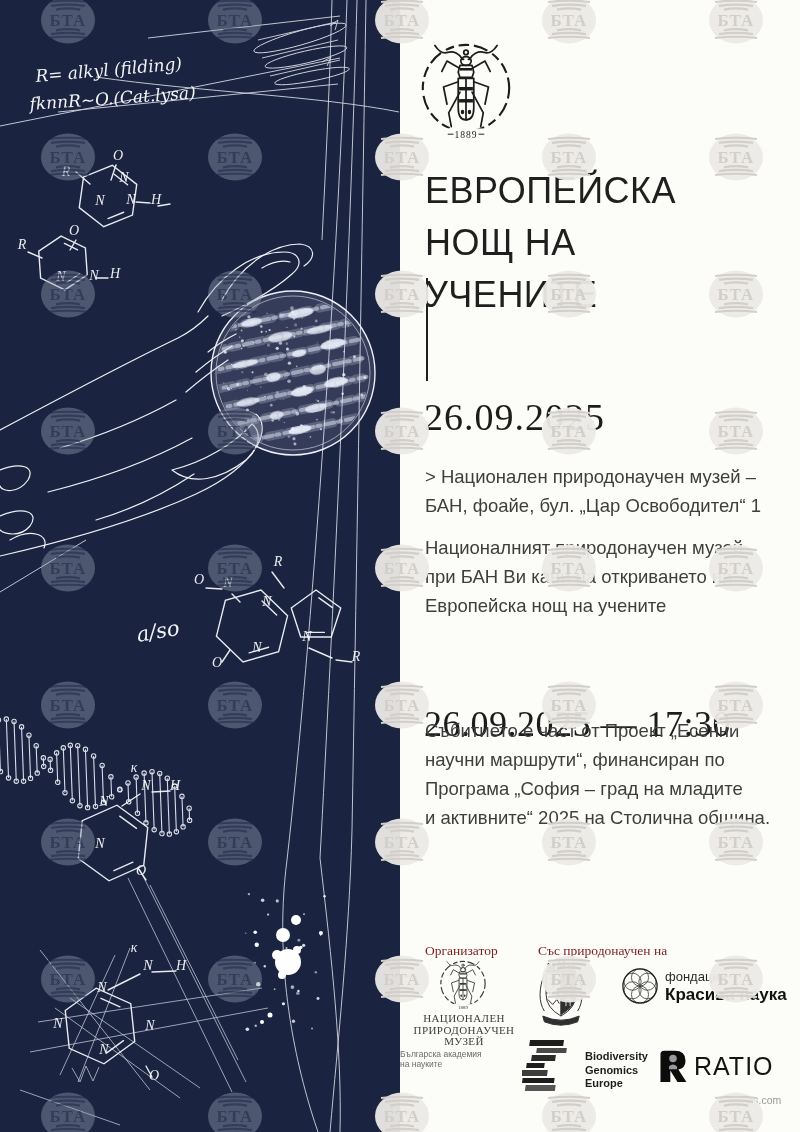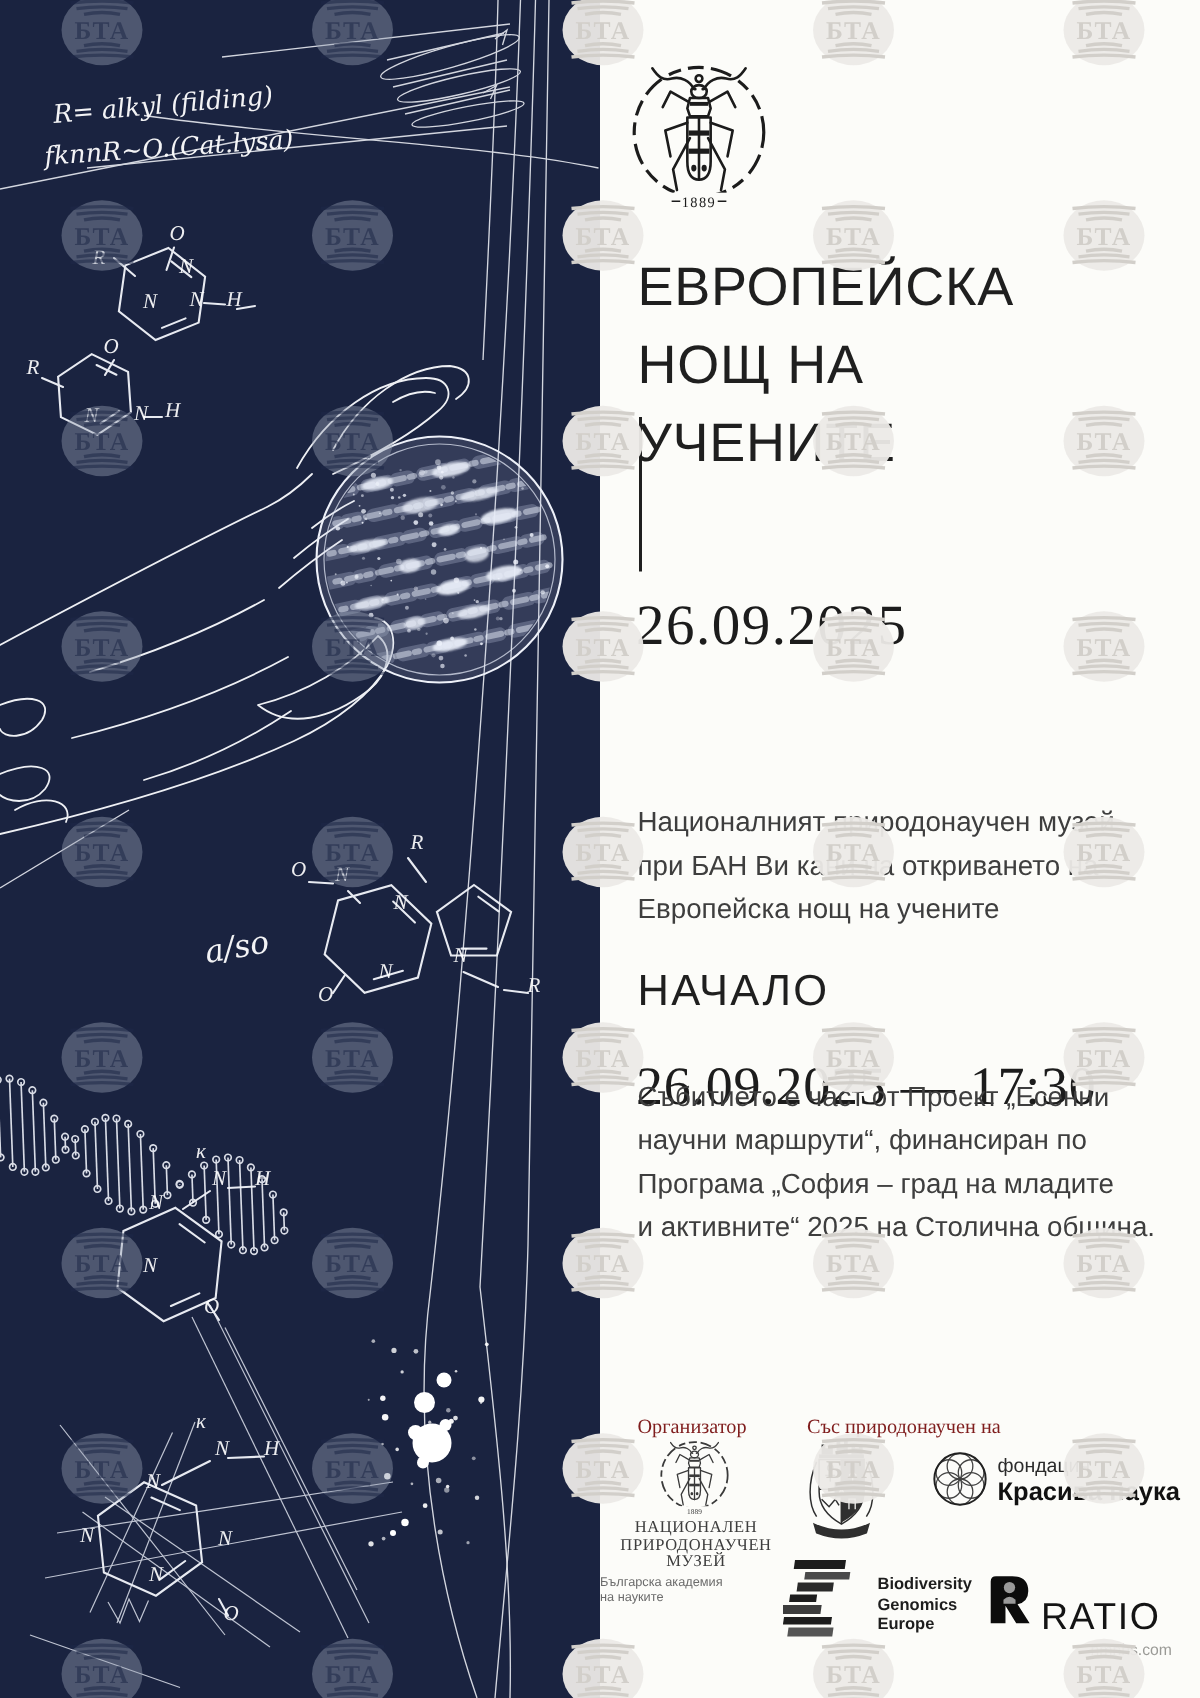--- a/index.html
+++ b/index.html
@@ -28,21 +28,21 @@
   .org-name{left:0;top:1013px;width:128px;text-align:center;font-family:"Liberation Serif",serif;
             font-size:11px;line-height:11.5px;letter-spacing:.4px;color:#3d3d3d;}
   .org-sub{left:0;top:1050px;width:128px;font-size:8.5px;line-height:9.5px;color:#6b6b6b;}
   .sofia-coat{left:136px;top:958px;width:50px;height:68px;}
   .krasiva-flower{left:221px;top:967px;width:38px;height:38px;}
   .krasiva-top{left:265px;top:969px;font-size:13px;color:#2b2b2b;}
   .krasiva-bottom{left:265px;top:985px;font-size:17px;font-weight:700;color:#111;}
   .bge-logo{left:122px;top:1040px;width:50px;height:55px;}
   .bge-text{left:185px;top:1050px;font-size:11px;line-height:13.5px;font-weight:700;color:#1d1d1d;}
   .ratio-glyph{left:256px;top:1049px;width:34px;height:34px;}
-  .ratio-text{left:294px;top:1052px;font-size:25px;letter-spacing:1px;color:#141414;margin-top:12px;}
+  .ratio-text{left:294px;top:1052px;font-size:25px;letter-spacing:1px;color:#141414;}
   .website{left:327px;top:1094px;font-size:10.5px;color:#9a9a96;}
   .wm-layer{position:absolute;inset:0;pointer-events:none;}
   .wm{position:absolute;}
 </style>
 </head>
 <body>
 
 <svg width="0" height="0" style="position:absolute">
   <defs>
     <symbol id="beetle-sym" viewBox="0 0 100 100">
@@ -482,26 +482,27 @@
     </svg>
 
     <h1 class="event-title pre" style="margin:0;">ЕВРОПЕЙСКА
 НОЩ НА
 УЧЕНИТЕ</h1>
 
     <div class="vline"></div>
 
     <div class="event-date serif">26.09.2025</div>
 
+    <div class="body-text venue pre">&gt; Национален природонаучен музей –
+БАН, фоайе, бул. „Цар Освободител“ 1</div>
 
     <div class="body-text invitation pre">Националният природонаучен музей
 при БАН Ви кани на откриването на
 Европейска нощ на учените</div>
 
-    <div class="start-label">НАЧАЛО</div>
 
     <div class="start-dt serif">26.09.2025 — 17:30</div>
 
     <div class="body-text note pre">Събитието е част от Проект „Есенни
 научни маршрути“, финансиран по
 Програма „София – град на младите
 и активните“ 2025 на Столична община.</div>
 
     <div class="foot-label serif org-label">Организатор</div>
     <div class="foot-label serif support-label">Със природонаучен на</div>

